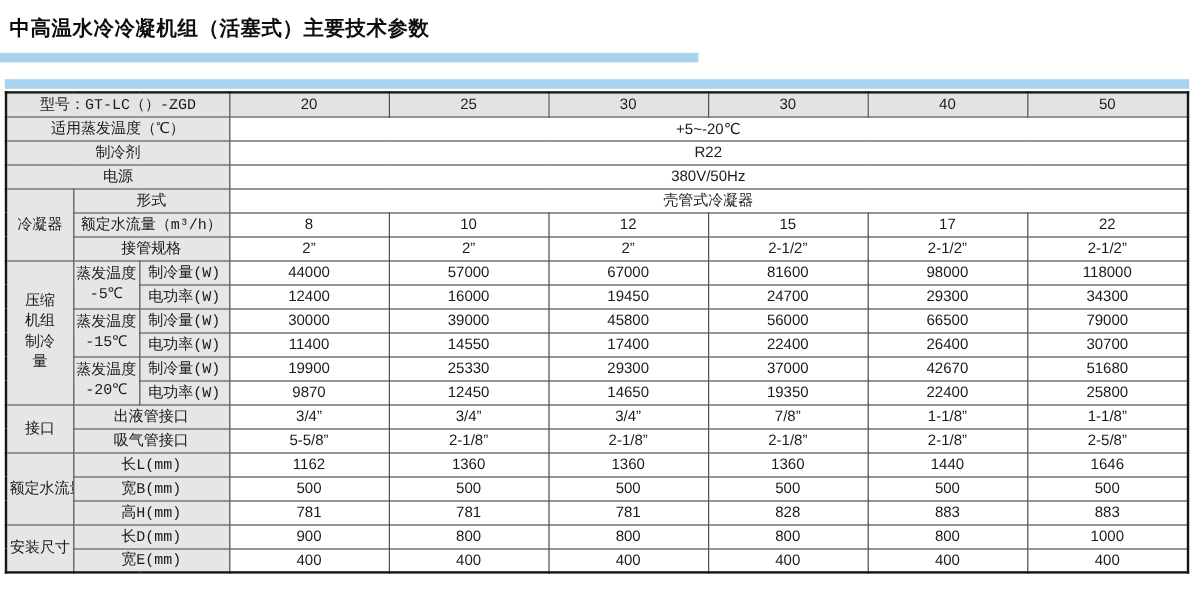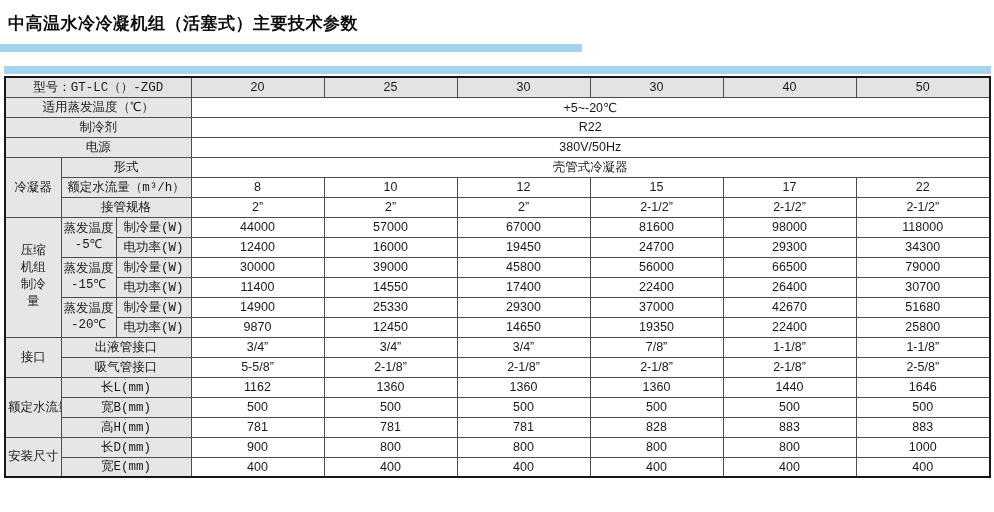--- a/index.html
+++ b/index.html
@@ -171,21 +171,21 @@
       <td>22400</td>
       <td>26400</td>
       <td>30700</td>
     </tr>
     <tr>
       <td class="lbl temp-cell" rowspan="2">
         <div>蒸发温度</div>
         <div>-20℃</div>
       </td>
       <td class="lbl">制冷量(W)</td>
-      <td>14900</td>
+      <td>19900</td>
       <td>25330</td>
       <td>29300</td>
       <td>37000</td>
       <td>42670</td>
       <td>51680</td>
     </tr>
     <tr>
       <td class="lbl">电功率(W)</td>
       <td>9870</td>
       <td>12450</td>

